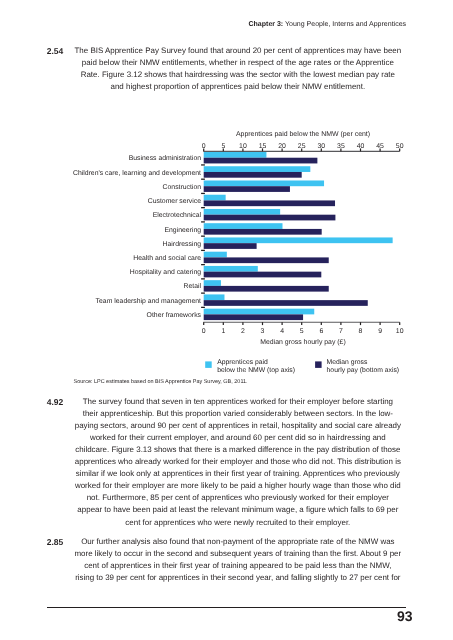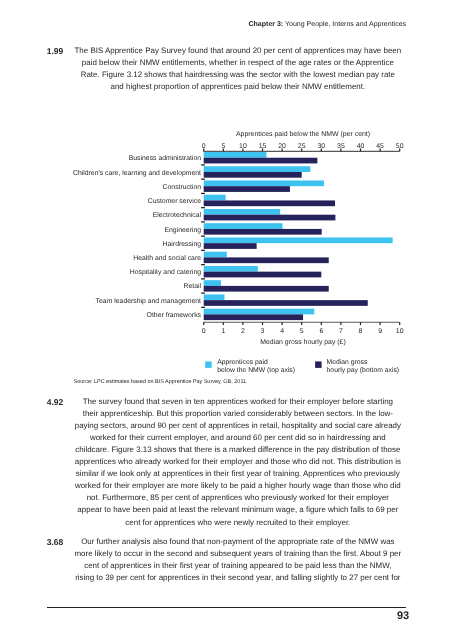--- a/index.html
+++ b/index.html
@@ -20,33 +20,33 @@
   .para .txt{margin-left:27.1px;width:327.5px;text-align:center;}
 
   
   .figtitle{position:absolute;left:74.4px;width:310px;font-size:7.96px;line-height:12.2px;color:#231f20;}
   .figtitle .lbl{font-weight:bold;}
 
   .chart{position:absolute;}
   .src{position:absolute;left:73.6px;font-size:5.47px;line-height:6.3px;color:#231f20;}
 
   .rule{position:absolute;left:47.2px;width:359.1px;height:1.3px;background:#231f20;}
-  .pageno{position:absolute;font-size:11px;line-height:9px;font-weight:bold;color:#231f20;text-align:right;}
+  .pageno{position:absolute;font-size:14px;line-height:9px;font-weight:bold;color:#231f20;text-align:right;}
 </style>
 </head>
 <body>
 
 <div class="page">
 
   <div class="runhead">
     <b>Chapter 3:</b><span> Young People, Interns and Apprentices</span>
   </div>
 
   <div class="para" id="p1" style="top:44.6px">
-    <span class="num">1.99</span>
+    <span class="num">2.54</span>
     <div class="txt">The BIS Apprentice Pay Survey found that around 20 per cent of apprentices may have been paid below their NMW entitlements, whether in respect of the age rates or the Apprentice Rate. Figure 3.12 shows that hairdressing was the sector with the lowest median pay rate and highest proportion of apprentices paid below their NMW entitlement.</div>
   </div>
 
 
   <div id="chartholder" class="chart" style="left:0;top:0;width:453px;height:395px">
     <svg id="chartsvg" width="453" height="395" viewBox="0 0 453 395">
         <rect x="203.7" y="152" width="62.72" height="5.72" fill="#3ec3f1"></rect>
         <rect x="203.7" y="157.72" width="113.67999999999999" height="5.72" fill="#26225c"></rect>
         <text x="201" y="160.32" text-anchor="end" font-size="6.85" fill="#231f20" font-family="&quot;Liberation Sans&quot;, sans-serif">Business administration</text>
         <rect x="203.7" y="166.24166666666667" width="106.62400000000001" height="5.72" fill="#3ec3f1"></rect>
@@ -151,20 +151,20 @@
   </div>
 
   <div class="src" id="src" style="top:379.3px">Source: LPC estimates based on BIS Apprentice Pay Survey, GB, 2011.</div>
 
   <div class="para" id="p2" style="top:396.2px">
     <span class="num">4.92</span>
     <div class="txt">The survey found that seven in ten apprentices worked for their employer before starting their apprenticeship. But this proportion varied considerably between sectors. In the low-paying sectors, around 90 per cent of apprentices in retail, hospitality and social care already worked for their current employer, and around 60 per cent did so in hairdressing and childcare. Figure 3.13 shows that there is a marked difference in the pay distribution of those apprentices who already worked for their employer and those who did not. This distribution is similar if we look only at apprentices in their first year of training. Apprentices who previously worked for their employer are more likely to be paid a higher hourly wage than those who did not. Furthermore, 85 per cent of apprentices who previously worked for their employer appear to have been paid at least the relevant minimum wage, a figure which falls to 69 per cent for apprentices who were newly recruited to their employer.</div>
   </div>
 
   <div class="para" id="p3" style="top:535.5px">
-    <span class="num">3.68</span>
+    <span class="num">2.85</span>
     <div class="txt">Our further analysis also found that non-payment of the appropriate rate of the NMW was more likely to occur in the second and subsequent years of training than the first. About 9 per cent of apprentices in their first year of training appeared to be paid less than the NMW, rising to 39 per cent for apprentices in their second year, and falling slightly to 27 per cent for</div>
   </div>
 
   <div class="rule" style="top:606.6px"></div>
   <div class="pageno" style="left:397.0px;top:611.6px">93</div>
 
 </div>
 
 </body></html>

